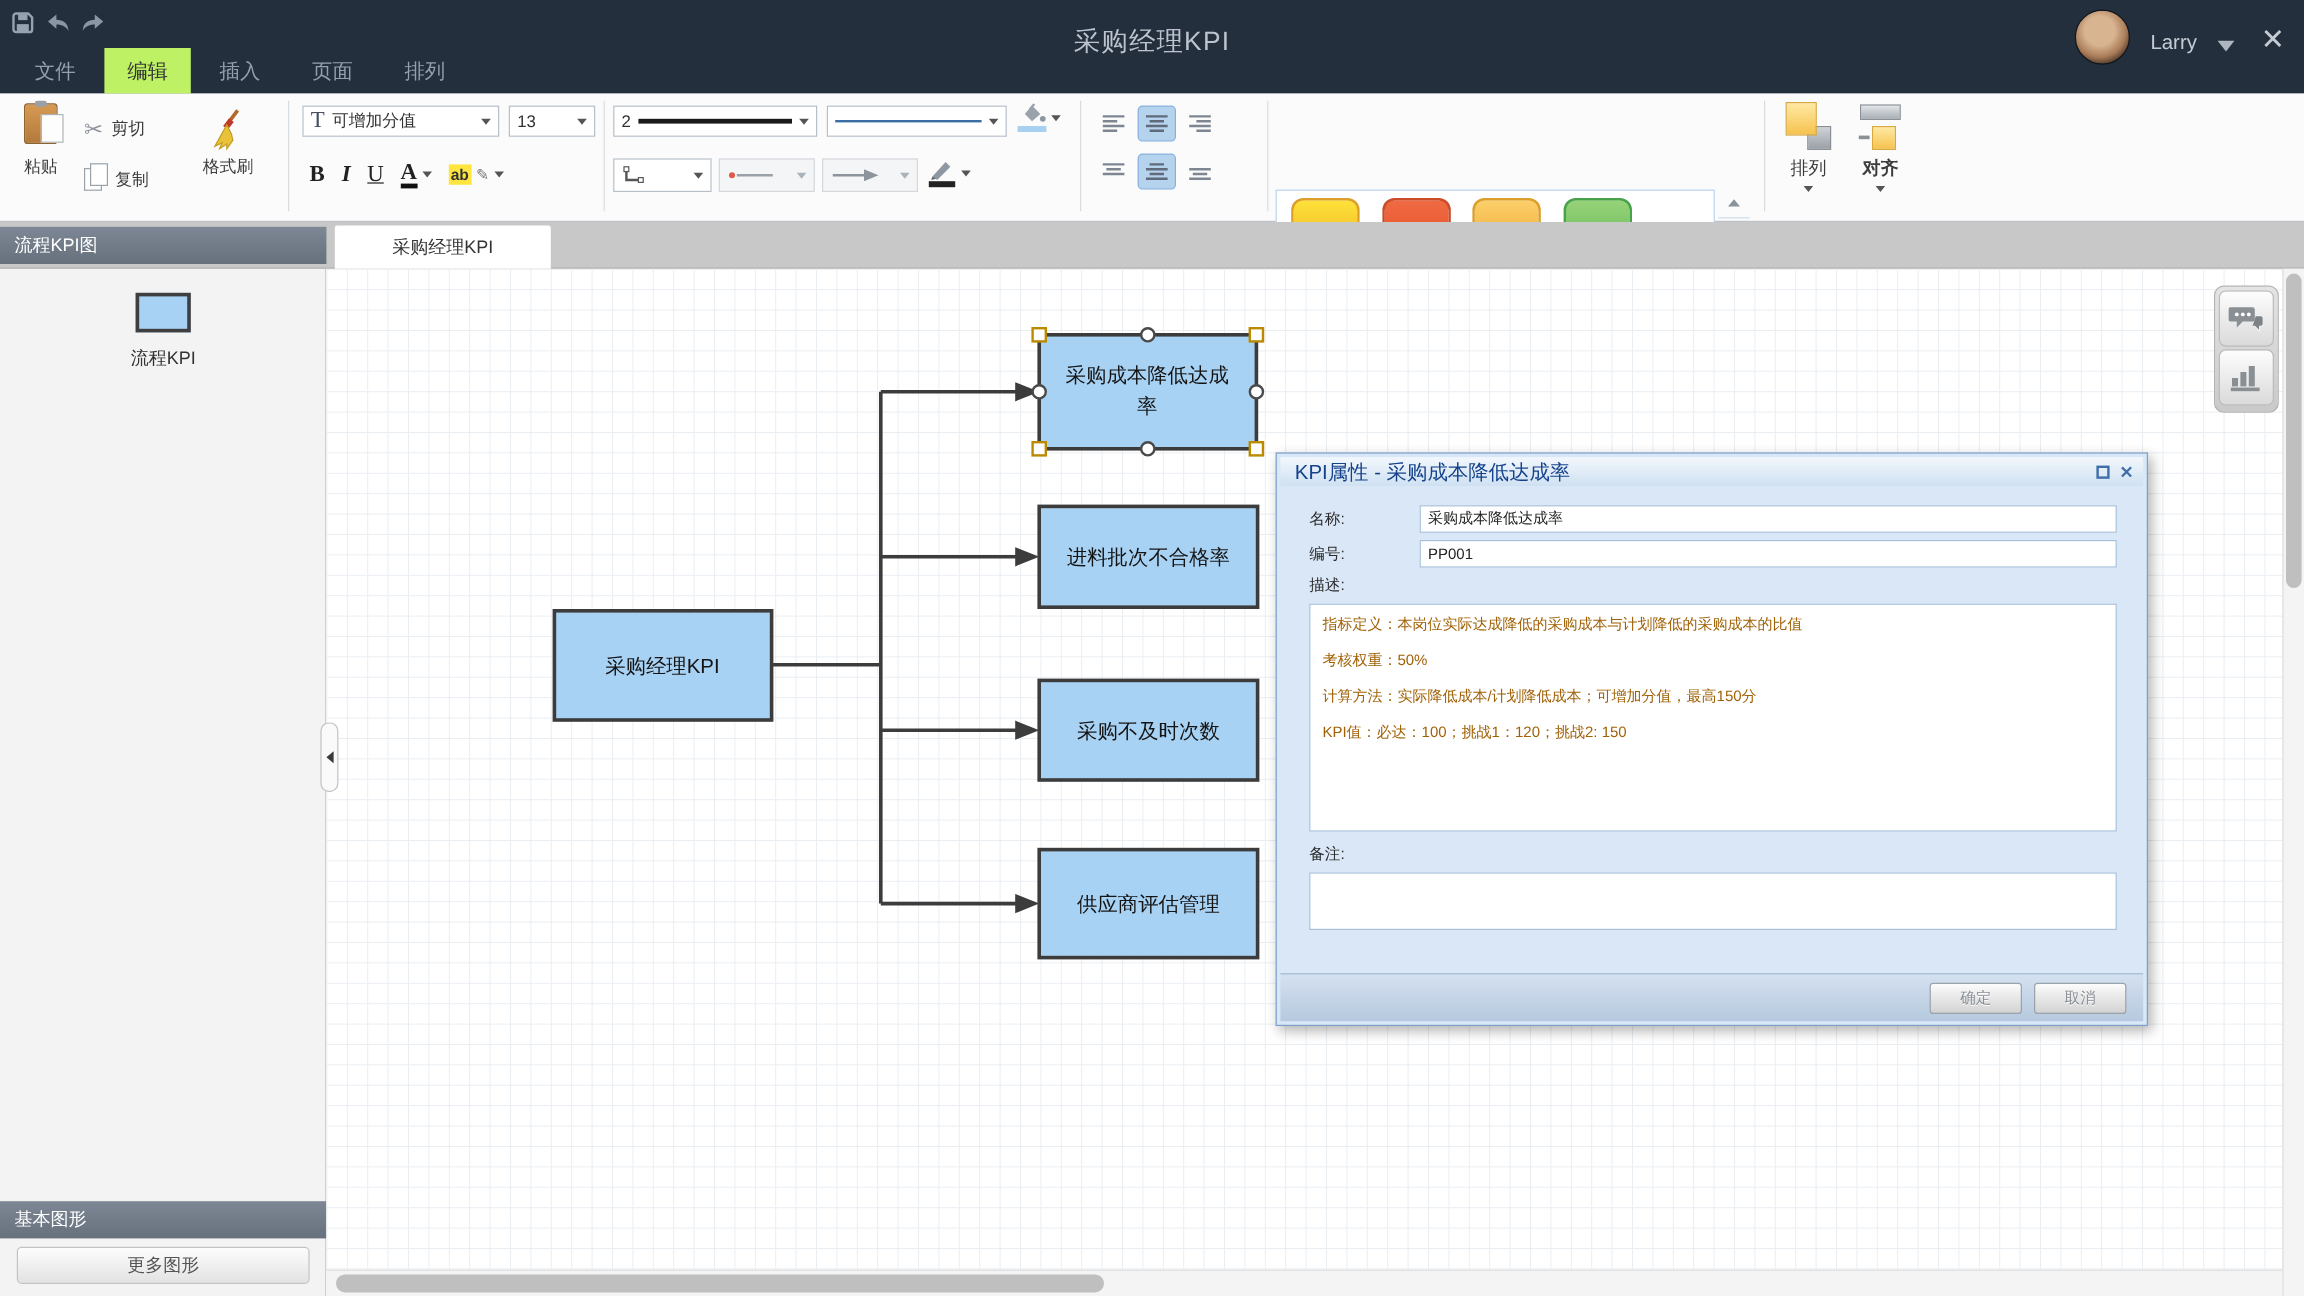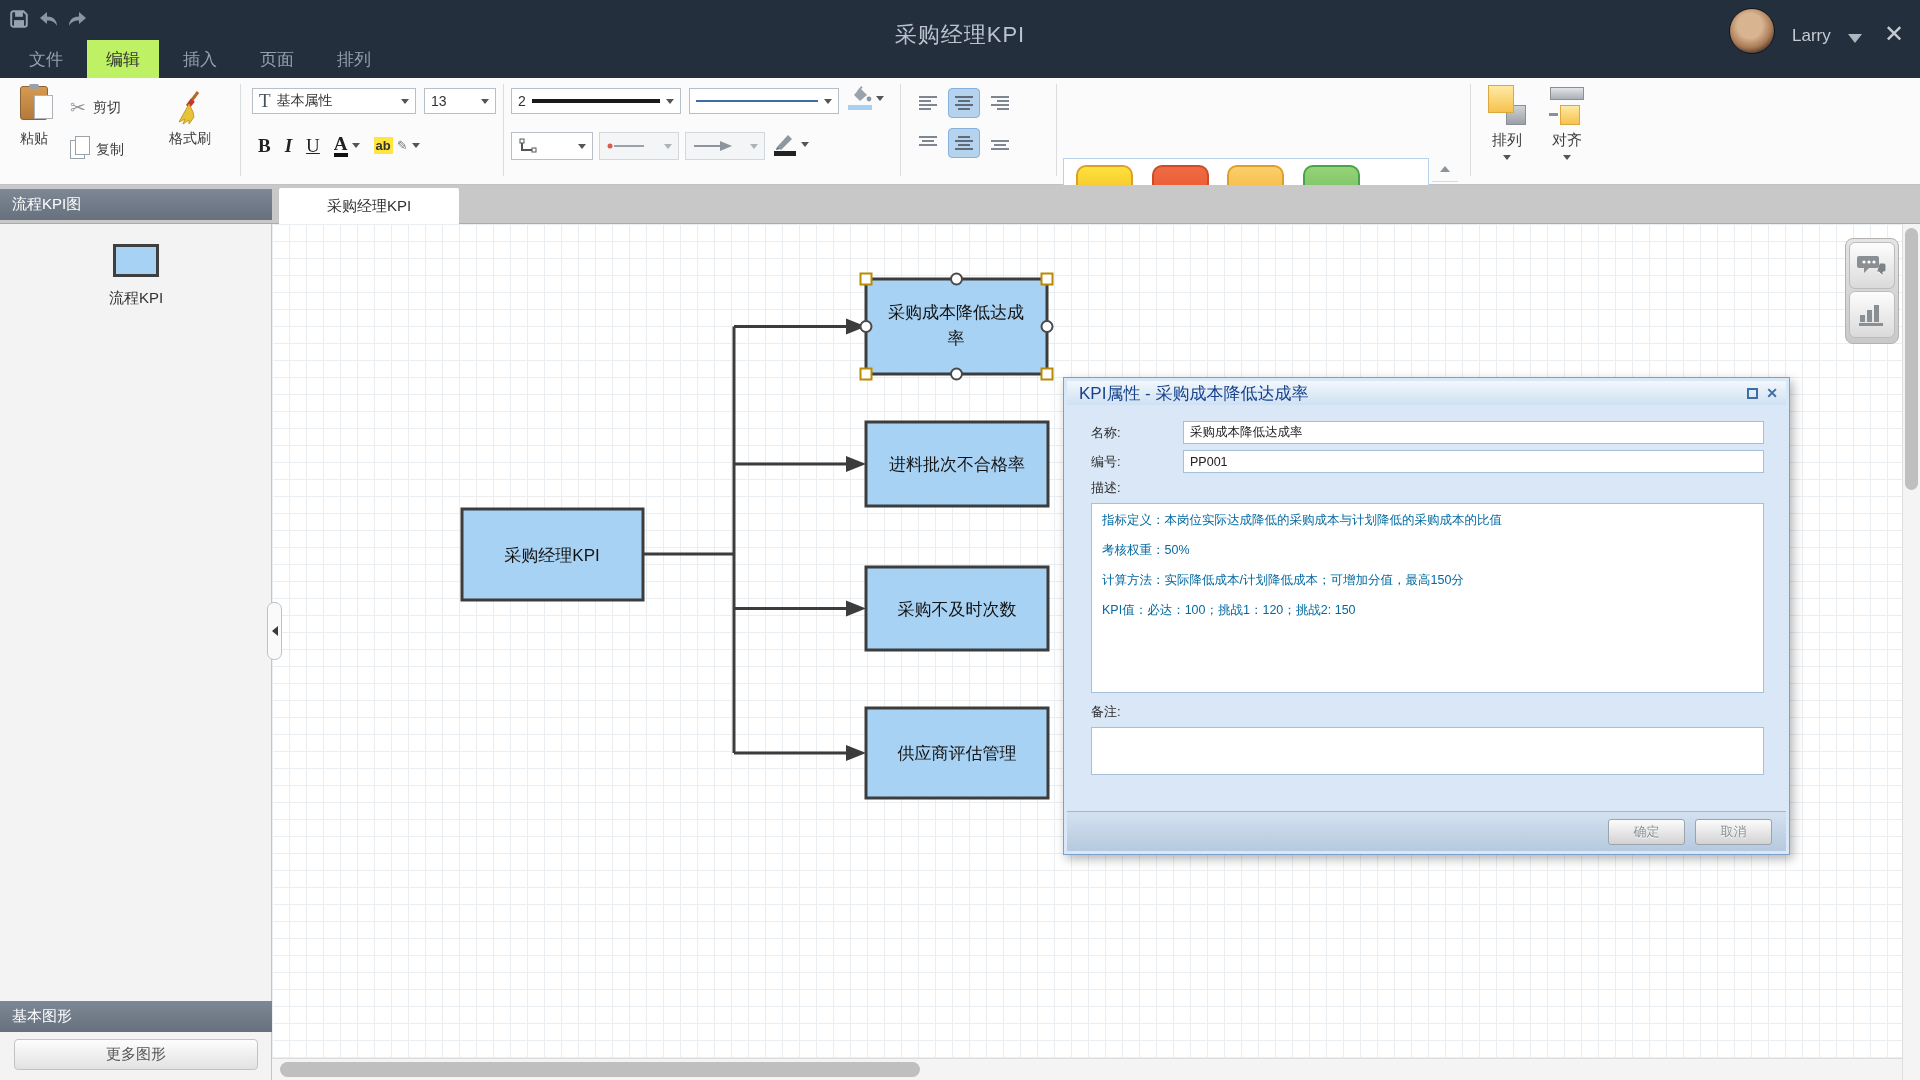--- a/index.html
+++ b/index.html
@@ -116,21 +116,21 @@
   .dlg-tabs { height:28px; padding-left:10px; display:flex; align-items:flex-end; border-bottom:1px solid #fdfefe; }
   .dlg-tab { height:24px; padding:0 14px; background:linear-gradient(#ffffff,#e2eefa); border:1px solid #8fadd0; border-bottom:none;
     border-radius:3px 3px 0 0; font-size:12px; font-weight:bold; color:#15428b; display:flex; align-items:center; cursor:pointer; }
   .dlg-body { flex:1; position:relative; padding:16px 22px 0 24px; }
   .frow { display:flex; align-items:center; margin-bottom:6px; }
   .flabel { width:92px; font-size:13px; color:#2b2b2b; }
   .finput { flex:1; height:23px; background:#fff; border:1px solid #a6c0da; font-size:12.5px; color:#222; padding:0 6px;
     font-family:"Liberation Sans", sans-serif; }
   .dlabel { font-size:13px; color:#2b2b2b; margin:4px 0 6px 0; }
   .descbox { height:190px; background:#fff; border:1px solid #a6c0da; padding:8px 10px; overflow:hidden; }
-  .descbox .para { font-size:12.5px; color:#0369a1; margin-bottom:13px; }
+  .descbox .para { font-size:12.5px; color:#a16207; margin-bottom:13px; }
   .remarkbox { height:48px; background:#fff; border:1px solid #a6c0da; }
   .dlg-footer { height:40px; background:linear-gradient(#d4e1f0,#b6c9de); border-top:1px solid #9db8d4;
     display:flex; align-items:center; justify-content:flex-end; gap:10px; padding-right:14px; }
   .dlg-btn { width:77px; height:26px; background:linear-gradient(#fcfcfc,#d2d2d2); border:1px solid #9ba4ad; border-radius:3px;
     font-size:13px; color:#8a9097; display:flex; align-items:center; justify-content:center; cursor:pointer;
     text-shadow:0 1px 0 #fff; }
 </style>
 </head>
 <body>
 
@@ -187,21 +187,21 @@
         <line x1="21" y1="2" x2="12" y2="14" stroke="#b06a2a" stroke-width="3"></line>
         <rect x="9" y="11" width="8" height="5" fill="#c0392b" transform="rotate(-52 13 13)"></rect>
         <path d="M12 14 L2 32 L8 29 L6 34 L12 30 L12 34 L17 27 L16 22 Z" fill="#e8c33a" stroke="#c49a20" stroke-width="1"></path>
       </svg>
       <span class="rlabel" style="margin-top:4px">格式刷</span>
     </div>
     <div class="rsep" style="left:240px"></div>
 
     <div class="combo" style="left:252px; top:10px; width:164px; height:26px;">
       <span class="tbtxt" style="font-size:19px;">T</span>
-      <span style="font-size:14px; color:#333;">基本属性</span>
+      <span style="font-size:14px; color:#333;">可增加分值</span>
       <span class="dd"></span>
     </div>
     <div class="combo" style="left:424px; top:10px; width:72px; height:26px;">
       <span style="font-size:14px; color:#333;">13</span>
       <span class="dd"></span>
     </div>
     <div class="smallbtn" style="left:258px; top:56px; gap:14px;">
       <span class="fmt-b">B</span>
       <span class="fmt-i">I</span>
       <span class="fmt-u">U</span>
@@ -358,21 +358,21 @@
         </span>
       <span class="rlabel" style="font-size:15px; margin-top:4px;">排列</span>
       <span class="dd lone" style="margin-top:5px;"></span>
     </div>
     <div class="bigbtn" style="left:1540px; top:7px; width:54px;">
       <span class="align-ico">
           <span class="bar"></span>
           <span class="tick"></span>
           <span class="sq"></span>
         </span>
-      <span class="rlabel" style="font-size:15px; margin-top:4px;">对齐</span>
+      <span class="rlabel" style="font-size:15px; margin-top:4px;font-weight:bold;">对齐</span>
       <span class="dd lone" style="margin-top:5px;"></span>
     </div>
   </div>
 
   <div class="tabrow">
     <div class="doc-tab">采购经理KPI</div>
   </div>
   <div class="side-header" style="top:189px;">流程KPI图</div>
 
   <div class="sidebar">

